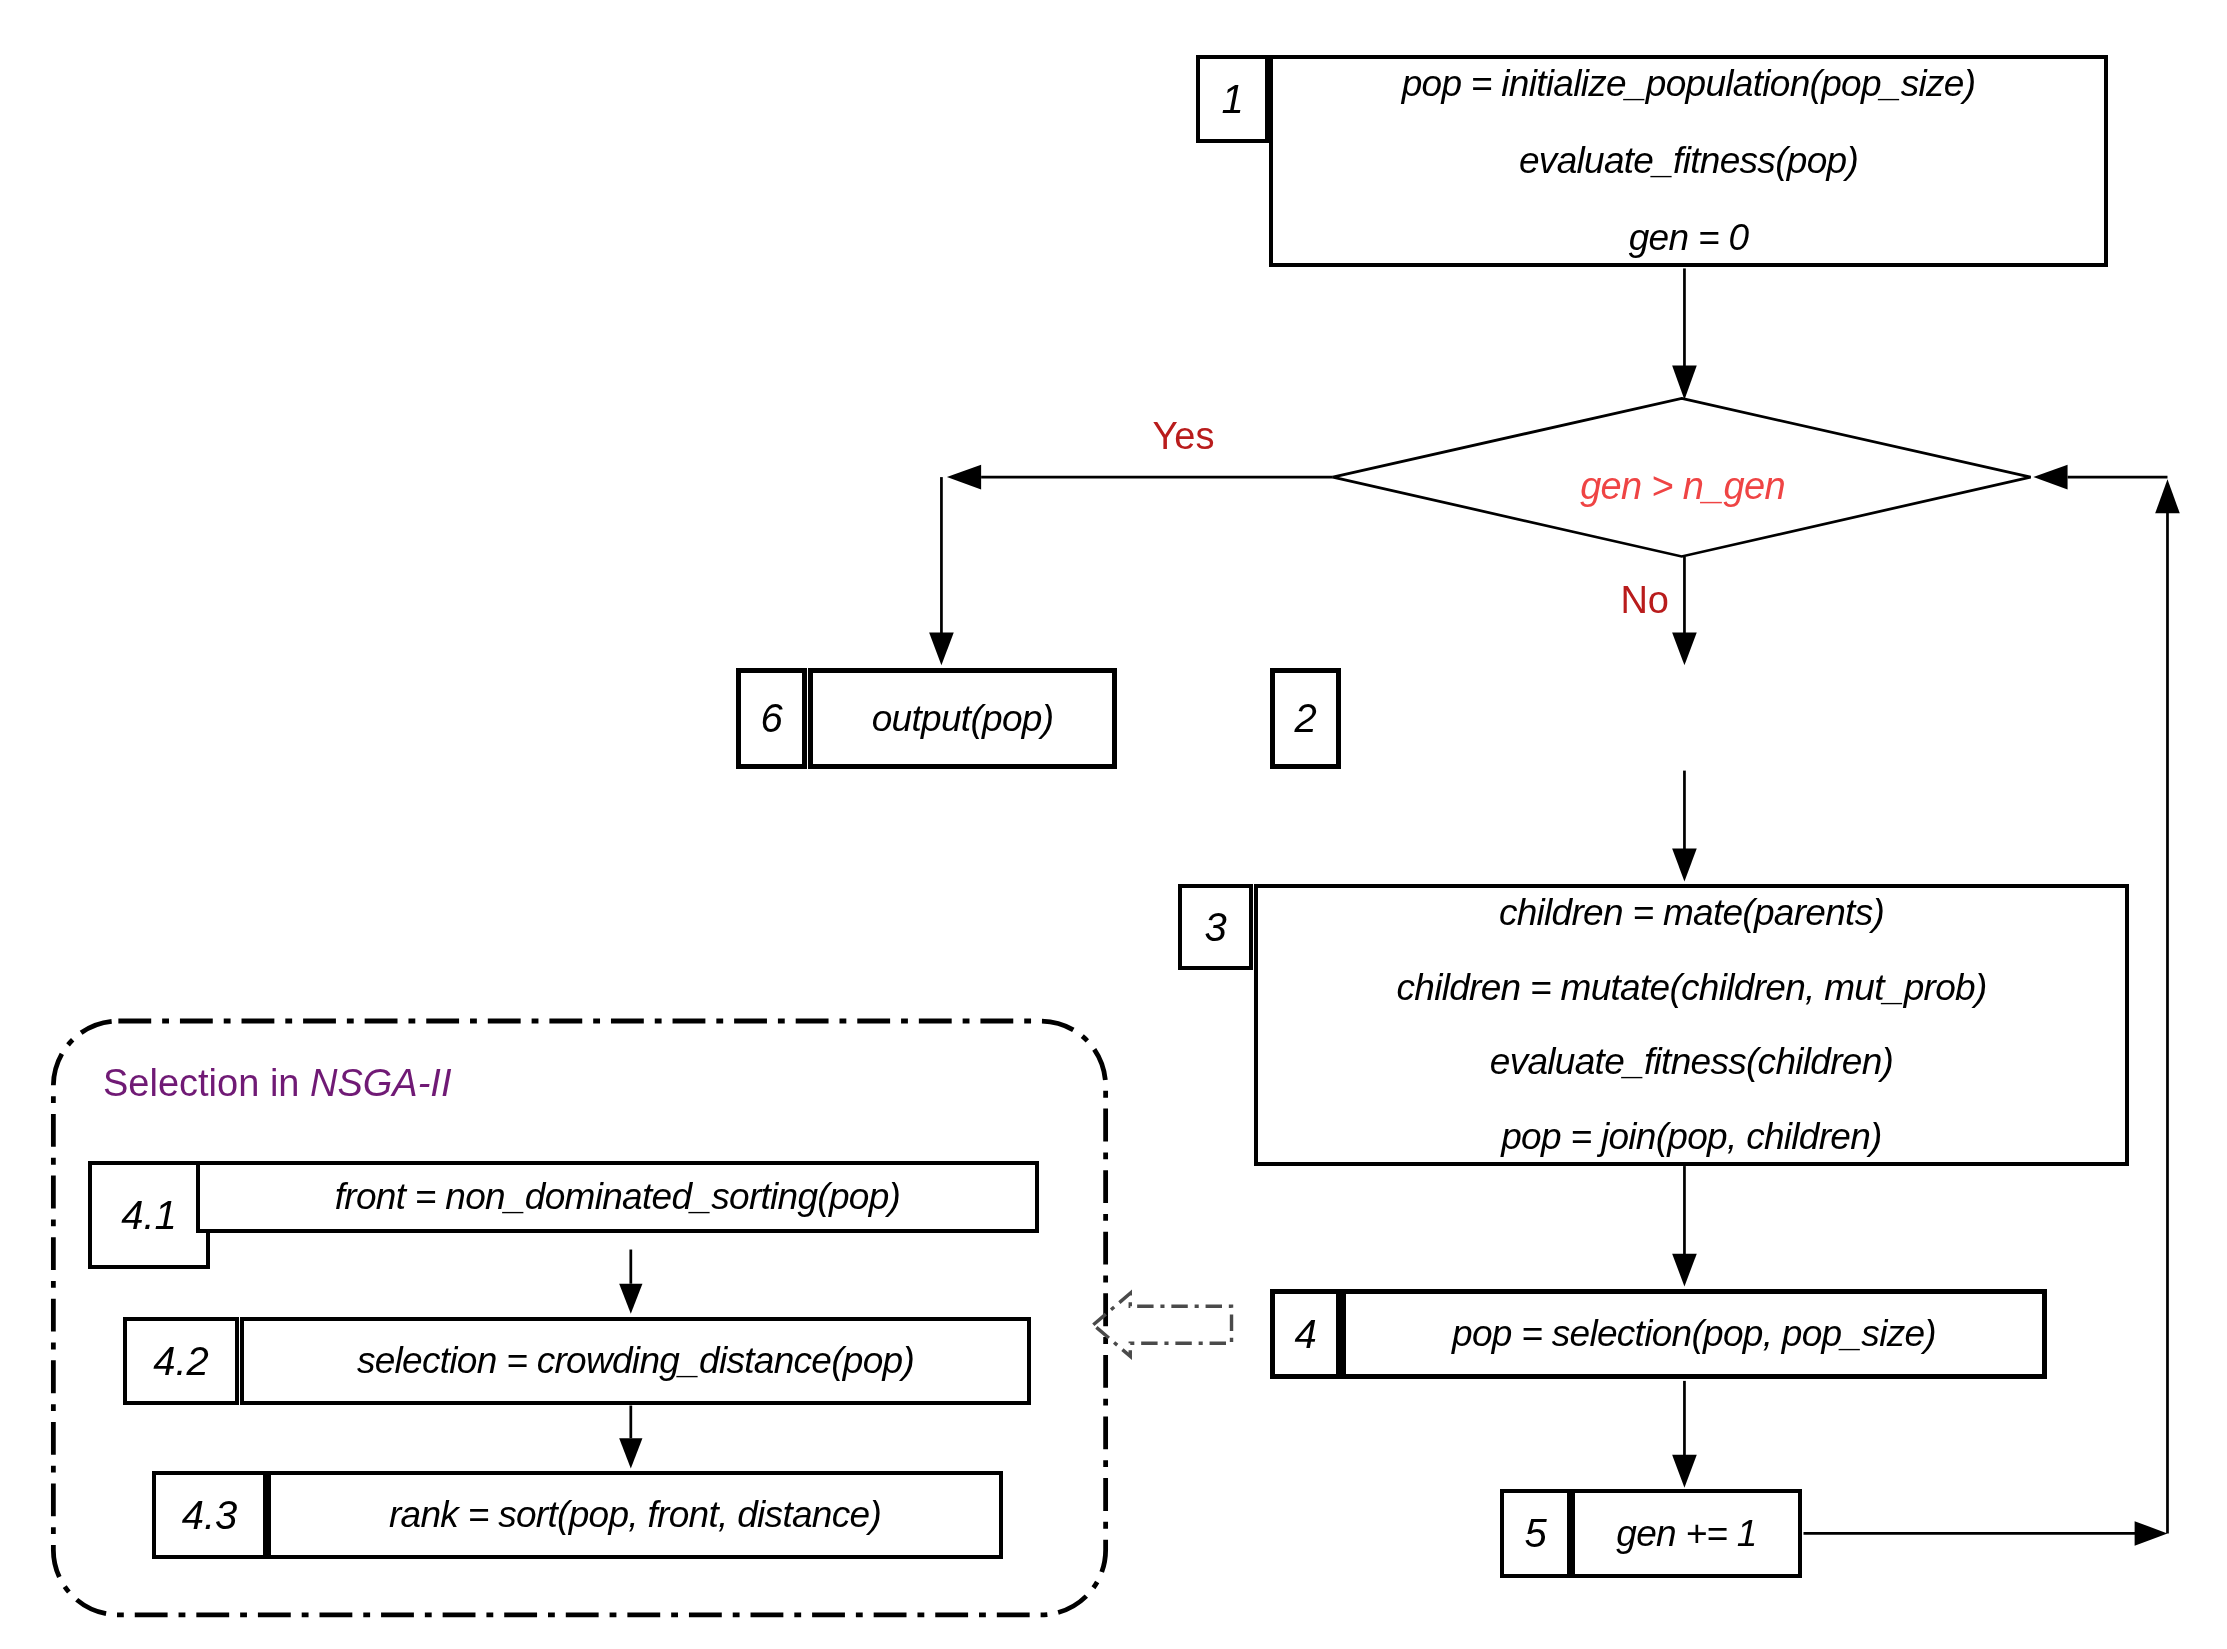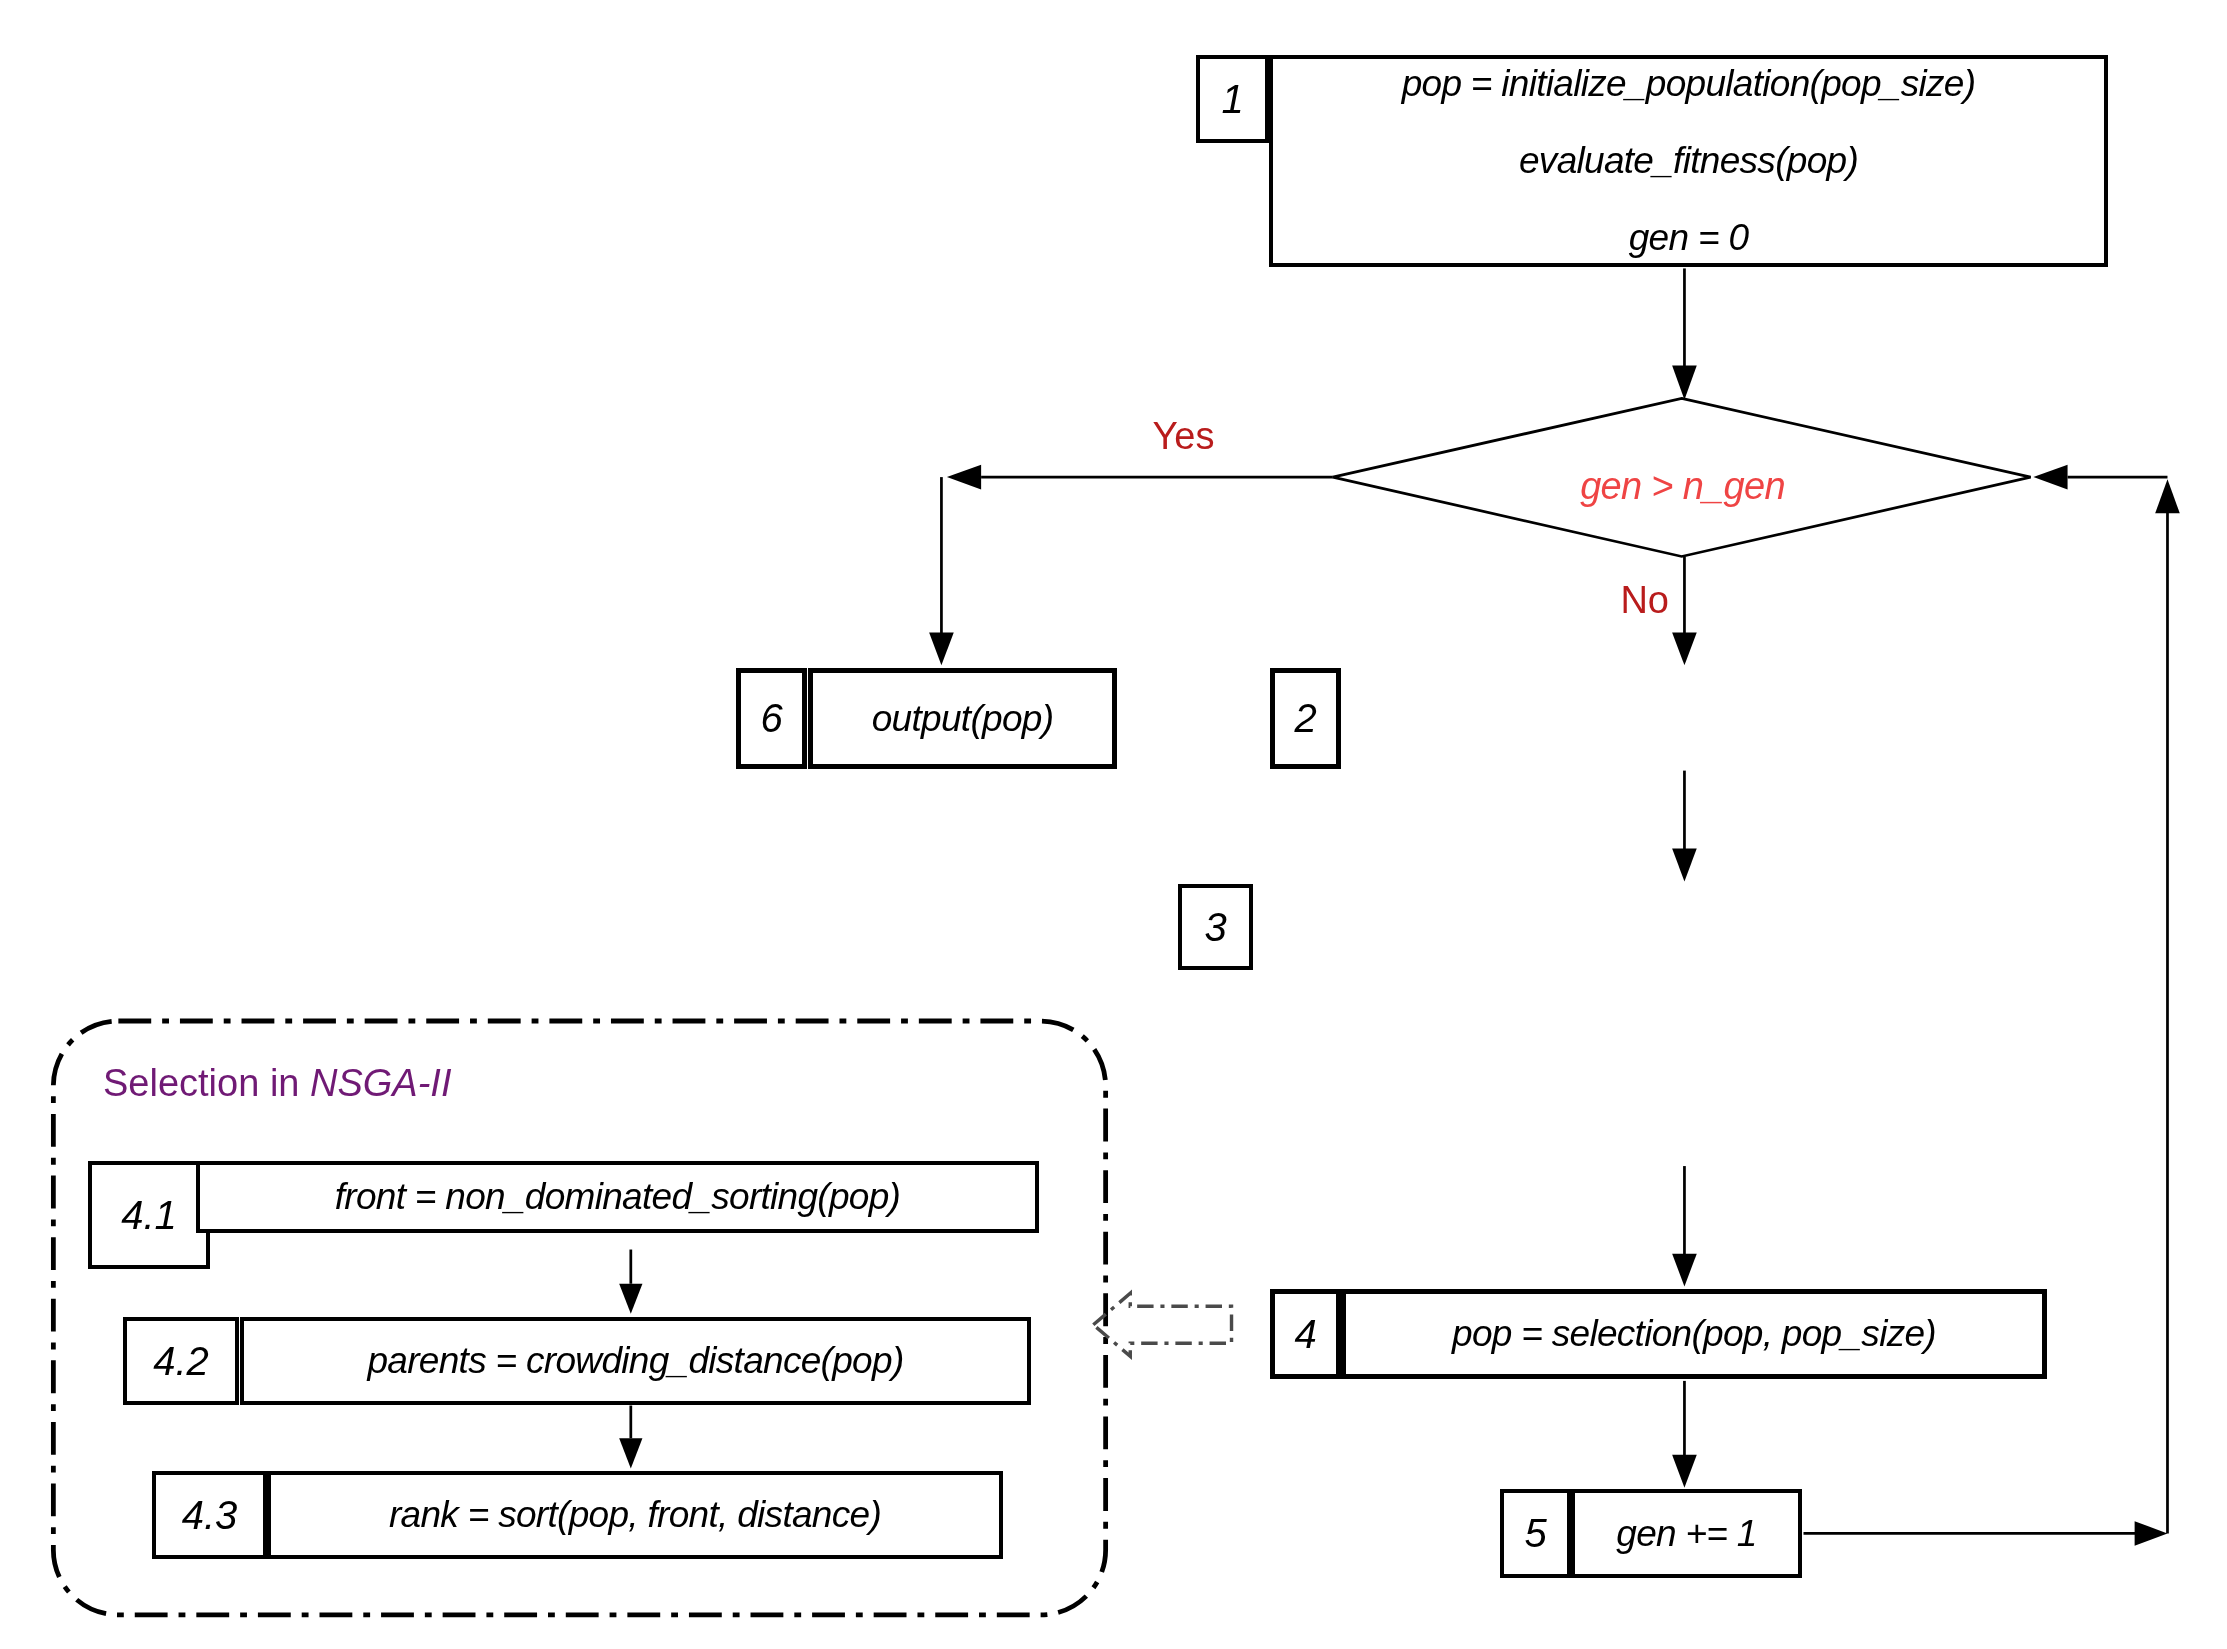--- a/index.html
+++ b/index.html
@@ -145,20 +145,28 @@
     <span>output(pop)</span>
   </div>
 
   <div class="box idbox b8" style="left:1270px; top:668px; width:71px; height:101px;">
     <span>2</span>
   </div>
 
   <div class="box idbox" style="left:1178px; top:884px; width:75px; height:86px;">
     <span>3</span>
   </div>
+  <div class="box codebox" style="left:1254px; top:884px; width:875px; height:282px;">
+    <div class="lines">
+      <span>children = mate(parents)</span>
+      <span>children = mutate(children, mut_prob)</span>
+      <span>evaluate_fitness(children)</span>
+      <span>pop = join(pop, children)</span>
+    </div>
+  </div>
 
   <div class="box idbox b8" style="left:1270px; top:1289px; width:71px; height:90px;">
     <span>4</span>
   </div>
   <div class="box codebox b8" style="left:1341px; top:1289px; width:706px; height:90px;">
     <span>pop = selection(pop, pop_size)</span>
   </div>
 
   <div class="box idbox" style="left:1500px; top:1489px; width:71px; height:89px;">
     <span>5</span>
@@ -175,21 +183,21 @@
     <span>4.1</span>
   </div>
   <div class="box codebox" style="left:196px; top:1161px; width:843px; height:72px;">
     <span>front = non_dominated_sorting(pop)</span>
   </div>
 
   <div class="box idbox" style="left:123px; top:1317px; width:116px; height:88px;">
     <span>4.2</span>
   </div>
   <div class="box codebox" style="left:240px; top:1317px; width:791px; height:88px;">
-    <span>parents = crowding_distance(pop)</span>
+    <span>selection = crowding_distance(pop)</span>
   </div>
 
   <div class="box idbox" style="left:152px; top:1471px; width:115px; height:88px;">
     <span>4.3</span>
   </div>
   <div class="box codebox" style="left:267px; top:1471px; width:736px; height:88px;">
     <span>rank = sort(pop, front, distance)</span>
   </div>
 
 </div>

